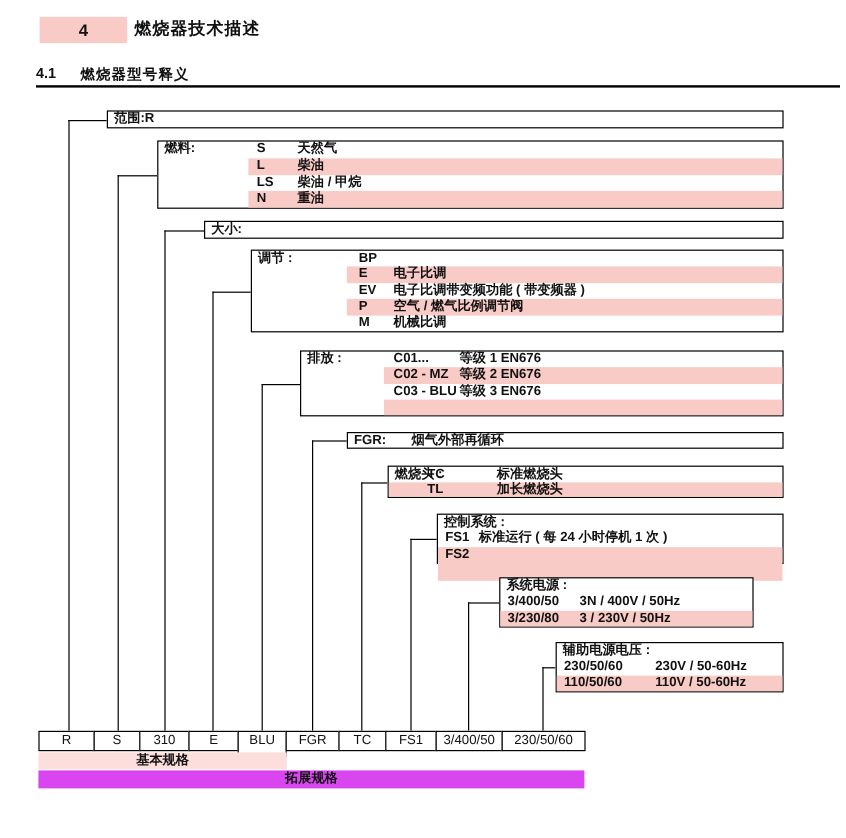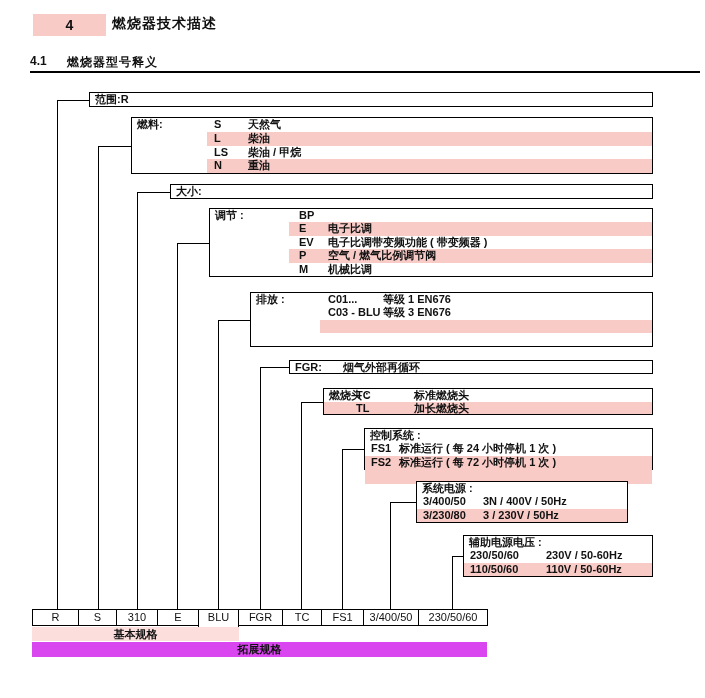--- a/index.html
+++ b/index.html
@@ -90,20 +90,25 @@
         <span class="blabel" style="left: 5px; line-height: 13.4px;">调节 :</span>
       </div>
       <div class="hline" style="left: 218px; top: 320px; width: 32px; height: 1px;"></div>
       <div class="vline" style="left: 218px; top: 320px; width: 1px; height: 289px;"></div>
       <div class="box" style="left: 250px; top: 292px; width: 403px; height: 55px;">
         <div class="brow" style="height: 13.25px;">
           <span class="code" style="left: 77px; line-height: 13.25px;">C01...</span>
           <span class="desc" style="left: 132px; line-height: 13.25px;">等级 1 EN676</span>
         </div>
         <div class="brow" style="height: 13.25px;">
+          <div class="band" style="left: 69px; background: rgb(248, 203, 199);"></div>
+          <span class="code" style="left: 77px; line-height: 13.25px;">C02 - MZ</span>
+          <span class="desc" style="left: 132px; line-height: 13.25px;">等级 2 EN676</span>
+        </div>
+        <div class="brow" style="height: 13.25px;">
           <span class="code" style="left: 77px; line-height: 13.25px;">C03 - BLU</span>
           <span class="desc" style="left: 132px; line-height: 13.25px;">等级 3 EN676</span>
         </div>
         <div class="brow" style="height: 13.25px;">
           <div class="band" style="left: 69px; background: rgb(248, 203, 199);"></div>
           <span class="code" style="left: 77px; line-height: 13.25px;"></span>
           <span class="desc" style="left: 132px; line-height: 13.25px;"></span>
         </div>
         <span class="blabel" style="left: 5px; line-height: 13.25px;">排放 :</span>
       </div>
@@ -133,21 +138,20 @@
         <div class="brow" style="height: 13.3333px;">
           <span class="blabel" style="left: 5px; line-height: 13.3333px;">控制系统 :</span>
         </div>
         <div class="brow" style="height: 13.3333px;">
           <span class="code" style="left: 6px; line-height: 13.3333px;">FS1</span>
           <span class="desc" style="left: 34px; line-height: 13.3333px;">标准运行 ( 每 24 小时停机 1 次 )</span>
         </div>
         <div class="brow" style="height: 28px;">
           <div class="band" style="left: 0px; background: rgb(248, 203, 199);"></div>
           <span class="code" style="left: 6px; line-height: 13.3333px;">FS2</span>
-          <span class="desc" style="left: 34px; line-height: 13.3333px;">标准运行 ( 每 72 小时停机 1 次 )</span>
         </div>
       </div>
       <div class="hline" style="left: 390px; top: 502px; width: 26px; height: 1px;"></div>
       <div class="vline" style="left: 390px; top: 502px; width: 1px; height: 107px;"></div>
       <div class="box" style="left: 416px; top: 481px; width: 212px; height: 42px;">
         <div class="brow" style="height: 13.3333px;">
           <span class="blabel" style="left: 5px; line-height: 13.3333px;">系统电源 :</span>
         </div>
         <div class="brow" style="height: 13.3333px;">
           <span class="code" style="left: 6px; line-height: 13.3333px;">3/400/50</span>

